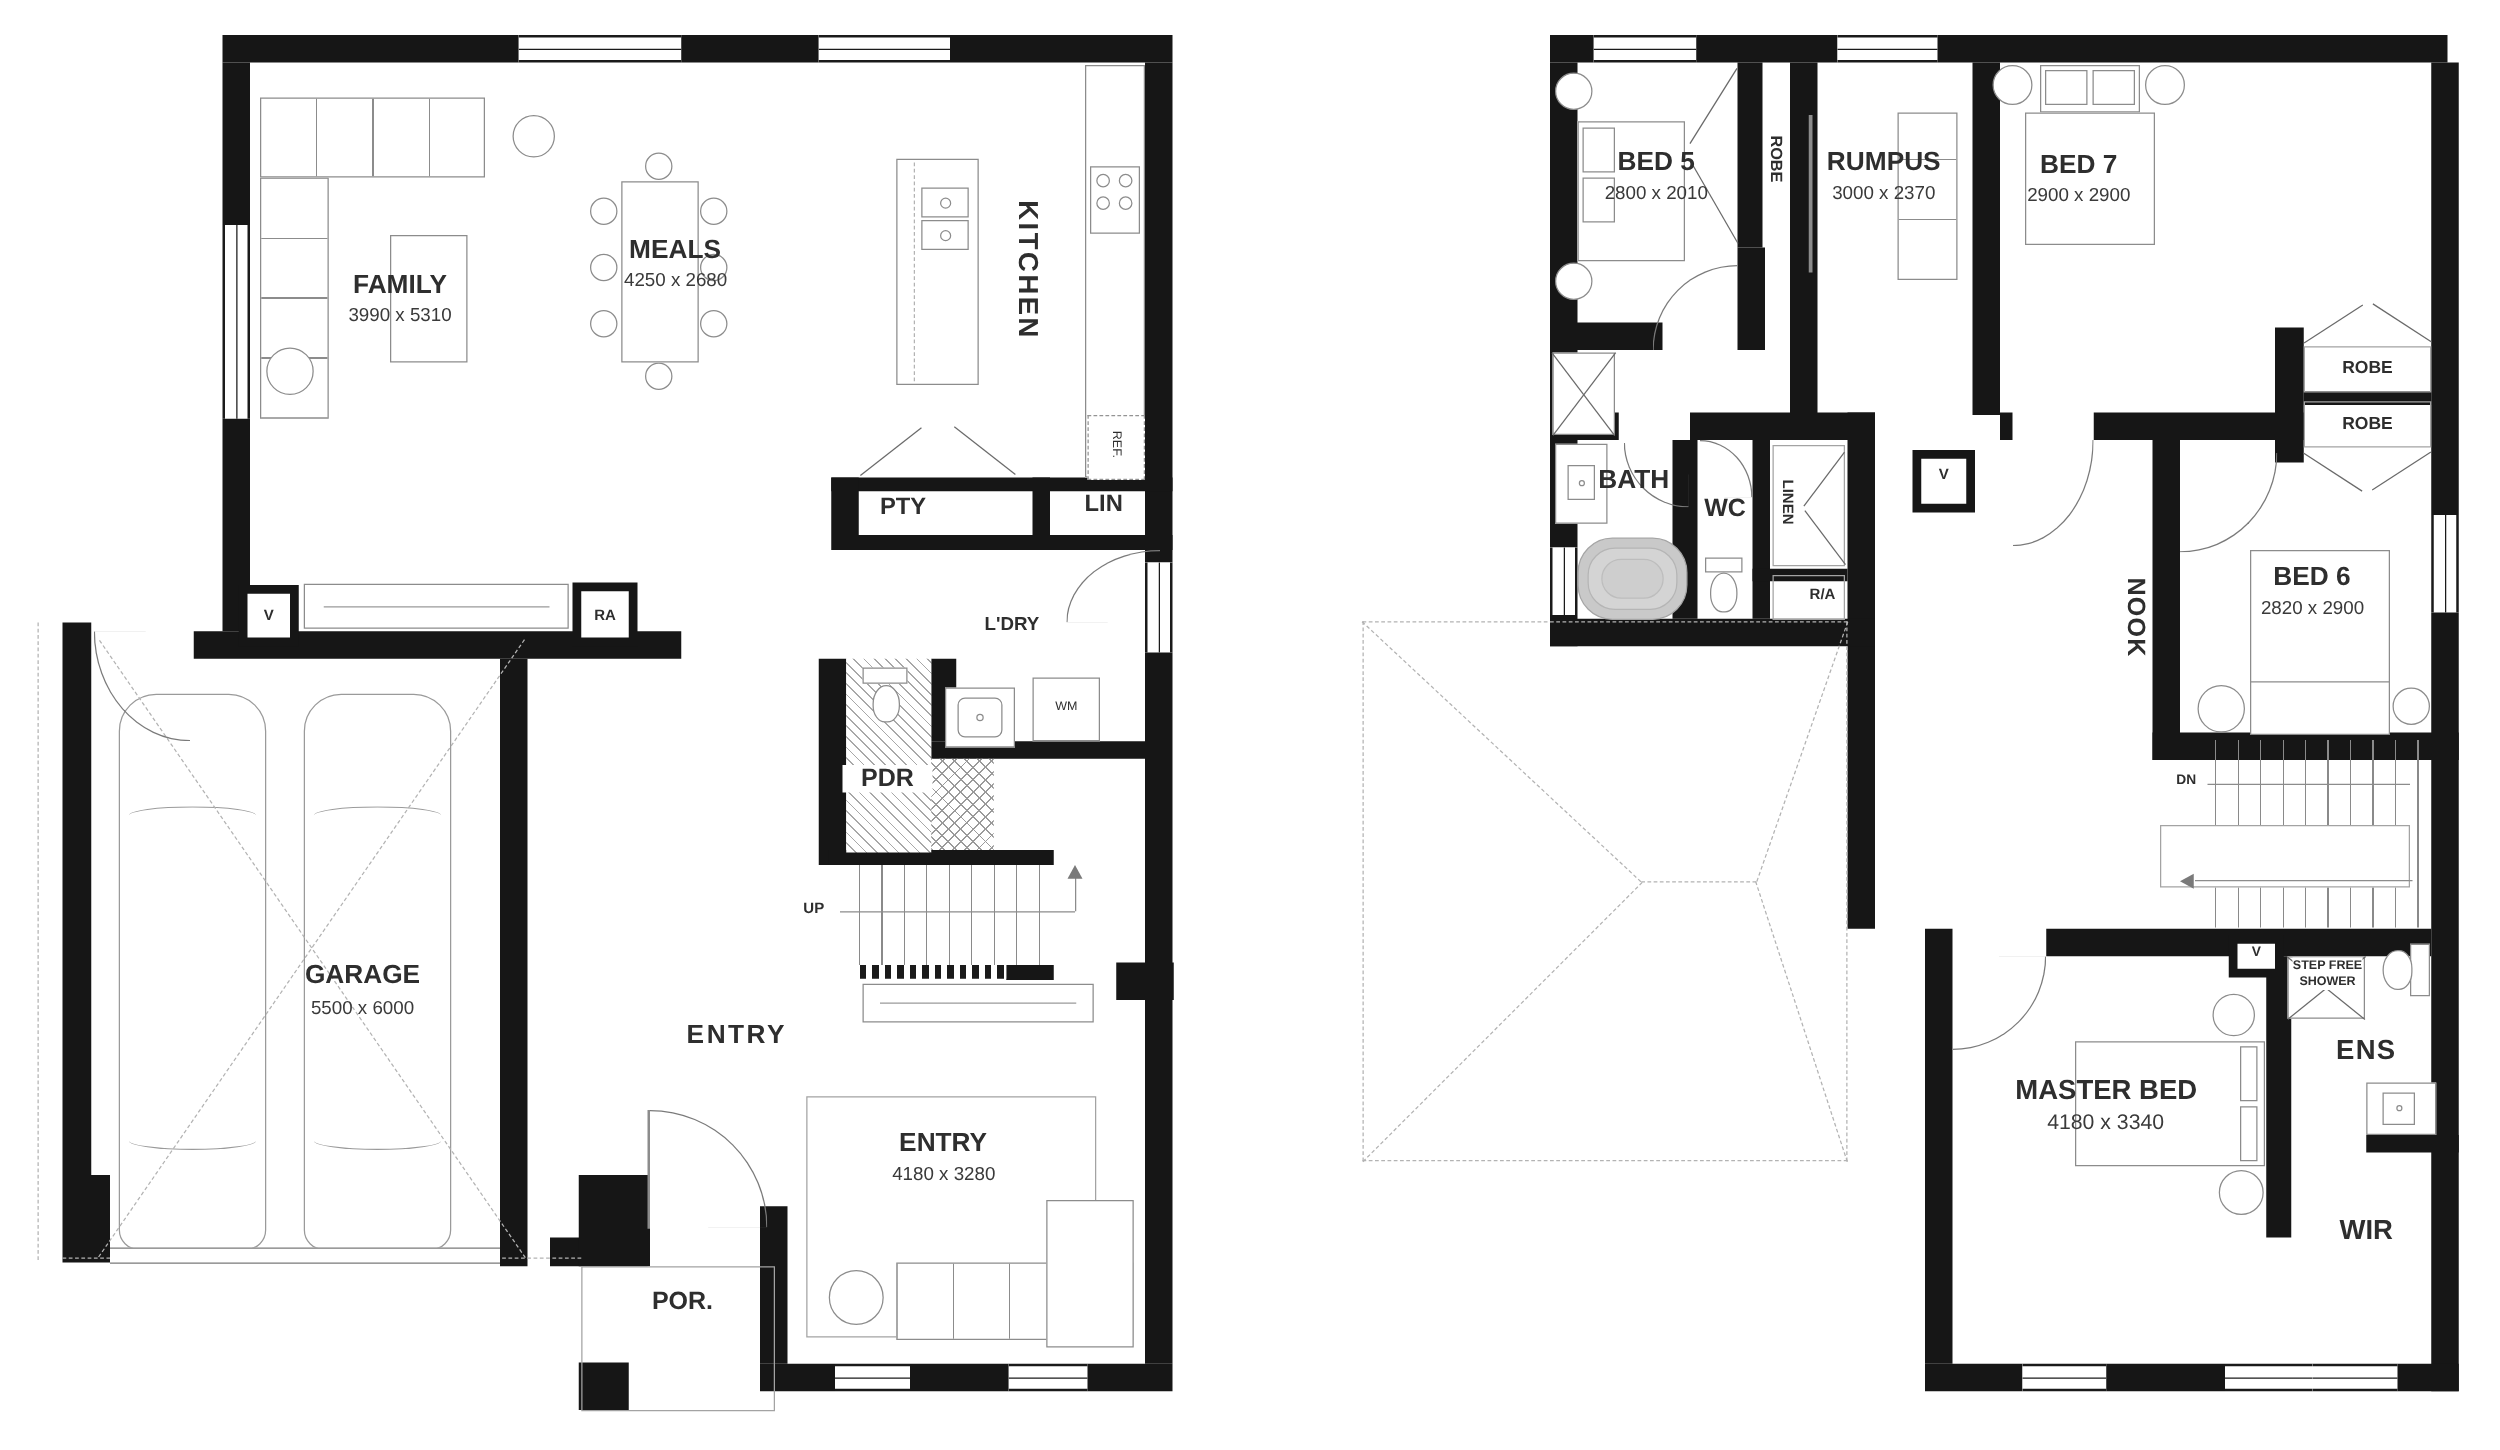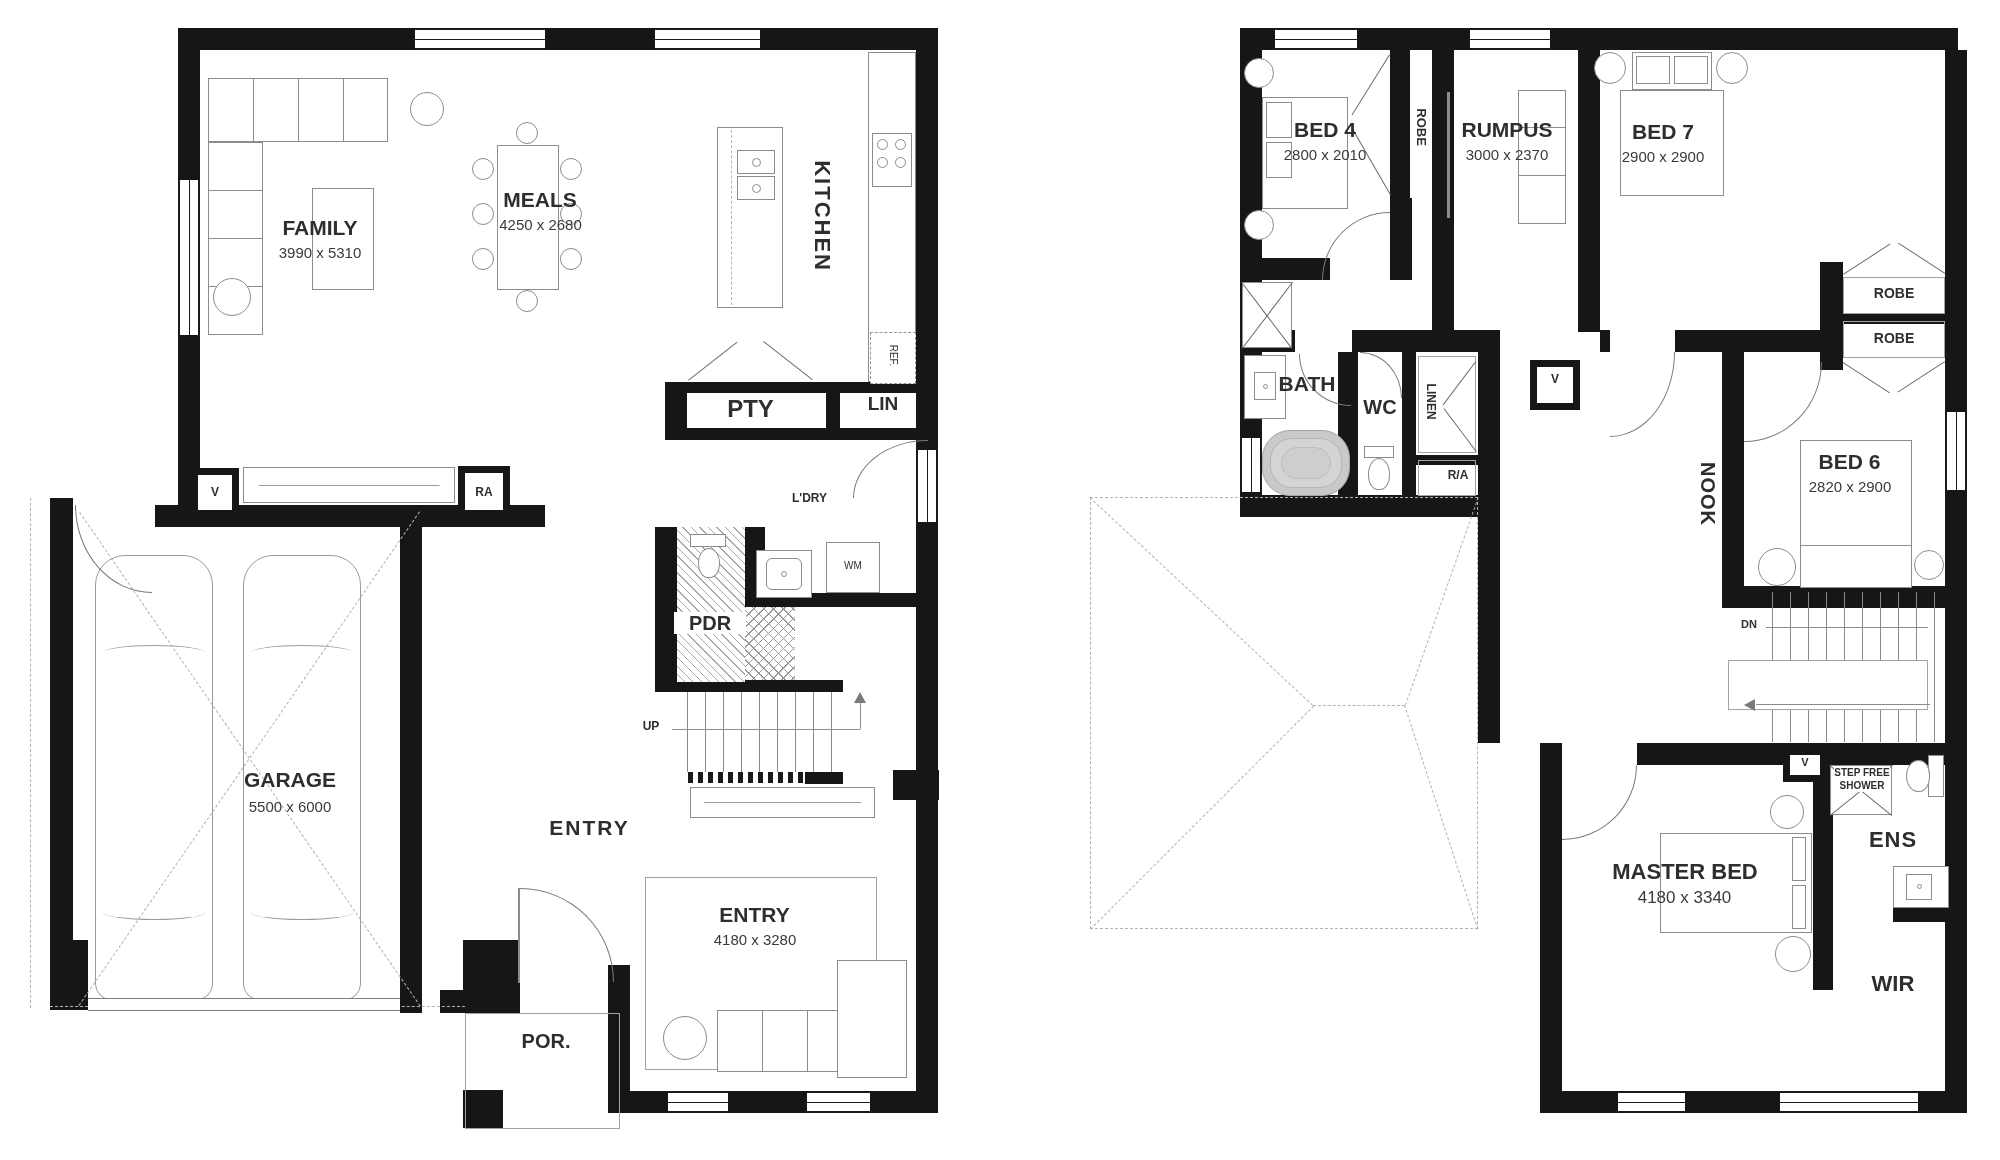--- a/index.html
+++ b/index.html
@@ -168,23 +168,23 @@
   <div class="circ" style="left:663px;top:1016px;width:44px;height:44px"></div>
   <div class="arc arc-tr" style="left:520px;top:888px;width:94px;height:94px"></div>
   <div class="line" style="left:518px;top:888px;width:2px;height:95px"></div>
   <div class="fl" style="left:465px;top:1013px;width:155px;height:116px"></div>
 
   <div class="lbl" style="left:250px;top:216px;width:140px">FAMILY</div>
   <div class="dims" style="left:250px;top:244px;width:140px">3990 x 5310</div>
   <div class="lbl" style="left:480px;top:188px;width:120px">MEALS</div>
   <div class="dims" style="left:473px;top:216px;width:135px">4250 x 2680</div>
   <div class="lbl rot" style="left:742px;top:204px;width:160px;font-size:22px;letter-spacing:2px">KITCHEN</div>
-  <div class="lbl" style="left:713px;top:396px;width:75px;font-size:24px">PTY</div>
+  <div class="lbl" style="left:685px;top:396px;width:75px;font-size:19px">PTY</div>
   <div class="lbl" style="left:848px;top:394px;width:70px;font-size:19px">LIN</div>
-  <div class="lbl" style="left:752px;top:492px;width:115px;font-size:12px">L'DRY</div>
+  <div class="lbl" style="left:752px;top:492px;width:115px;font-size:15px">L'DRY</div>
   <div class="lbl whitebg" style="left:674px;top:612px;width:66px;font-size:20px">PDR</div>
   <div class="lbl" style="left:220px;top:768px;width:140px">GARAGE</div>
   <div class="dims" style="left:225px;top:798px;width:130px">5500 x 6000</div>
   <div class="lbl" style="left:532px;top:816px;width:115px;letter-spacing:2px">ENTRY</div>
   <div class="lbl" style="left:697px;top:903px;width:115px">ENTRY</div>
   <div class="dims" style="left:695px;top:931px;width:120px">4180 x 3280</div>
   <div class="lbl" style="left:508px;top:1030px;width:76px;font-size:20px">POR.</div>
 
   <div class="w" style="left:1240px;top:28px;width:35px;height:22px"></div>
   <div class="winh" style="left:1275px;top:28px;width:82px;height:22px"></div>
@@ -304,21 +304,21 @@
   <div class="f" style="left:1792px;top:837px;width:14px;height:44px"></div>
   <div class="f" style="left:1792px;top:885px;width:14px;height:44px"></div>
 
   <div class="dash-border" style="position:absolute;left:1090px;top:497px;width:388px;height:432px;border:1px dashed #b3b3b3;box-sizing:border-box"></div>
   <div class="dline" style="left:1090px;top:497px;width:305px;transform:rotate(43deg)"></div>
   <div class="dline" style="left:1090px;top:929px;width:316px;transform:rotate(-45deg)"></div>
   <div class="dline" style="left:1405px;top:705px;width:220px;transform:rotate(-70.7deg)"></div>
   <div class="dline" style="left:1405px;top:705px;width:236px;transform:rotate(71.9deg)"></div>
   <div class="dline" style="left:1313px;top:705px;width:92px"></div>
 
-  <div class="lbl" style="left:1270px;top:118px;width:110px">BED 4</div>
+  <div class="lbl" style="left:1270px;top:118px;width:110px">BED 5</div>
   <div class="dims" style="left:1264px;top:146px;width:122px">2800 x 2010</div>
   <div class="sm rot" style="left:1383px;top:120px;width:76px;font-size:13px">ROBE</div>
   <div class="lbl" style="left:1442px;top:118px;width:130px">RUMPUS</div>
   <div class="dims" style="left:1444px;top:146px;width:126px">3000 x 2370</div>
   <div class="lbl" style="left:1608px;top:120px;width:110px">BED 7</div>
   <div class="dims" style="left:1600px;top:148px;width:126px">2900 x 2900</div>
   <div class="sm" style="left:1845px;top:286px;width:98px;font-size:14px">ROBE</div>
   <div class="sm" style="left:1845px;top:331px;width:98px;font-size:14px">ROBE</div>
   <div class="lbl" style="left:1272px;top:372px;width:70px">BATH</div>
   <div class="lbl" style="left:1356px;top:396px;width:48px;font-size:20px">WC</div>

